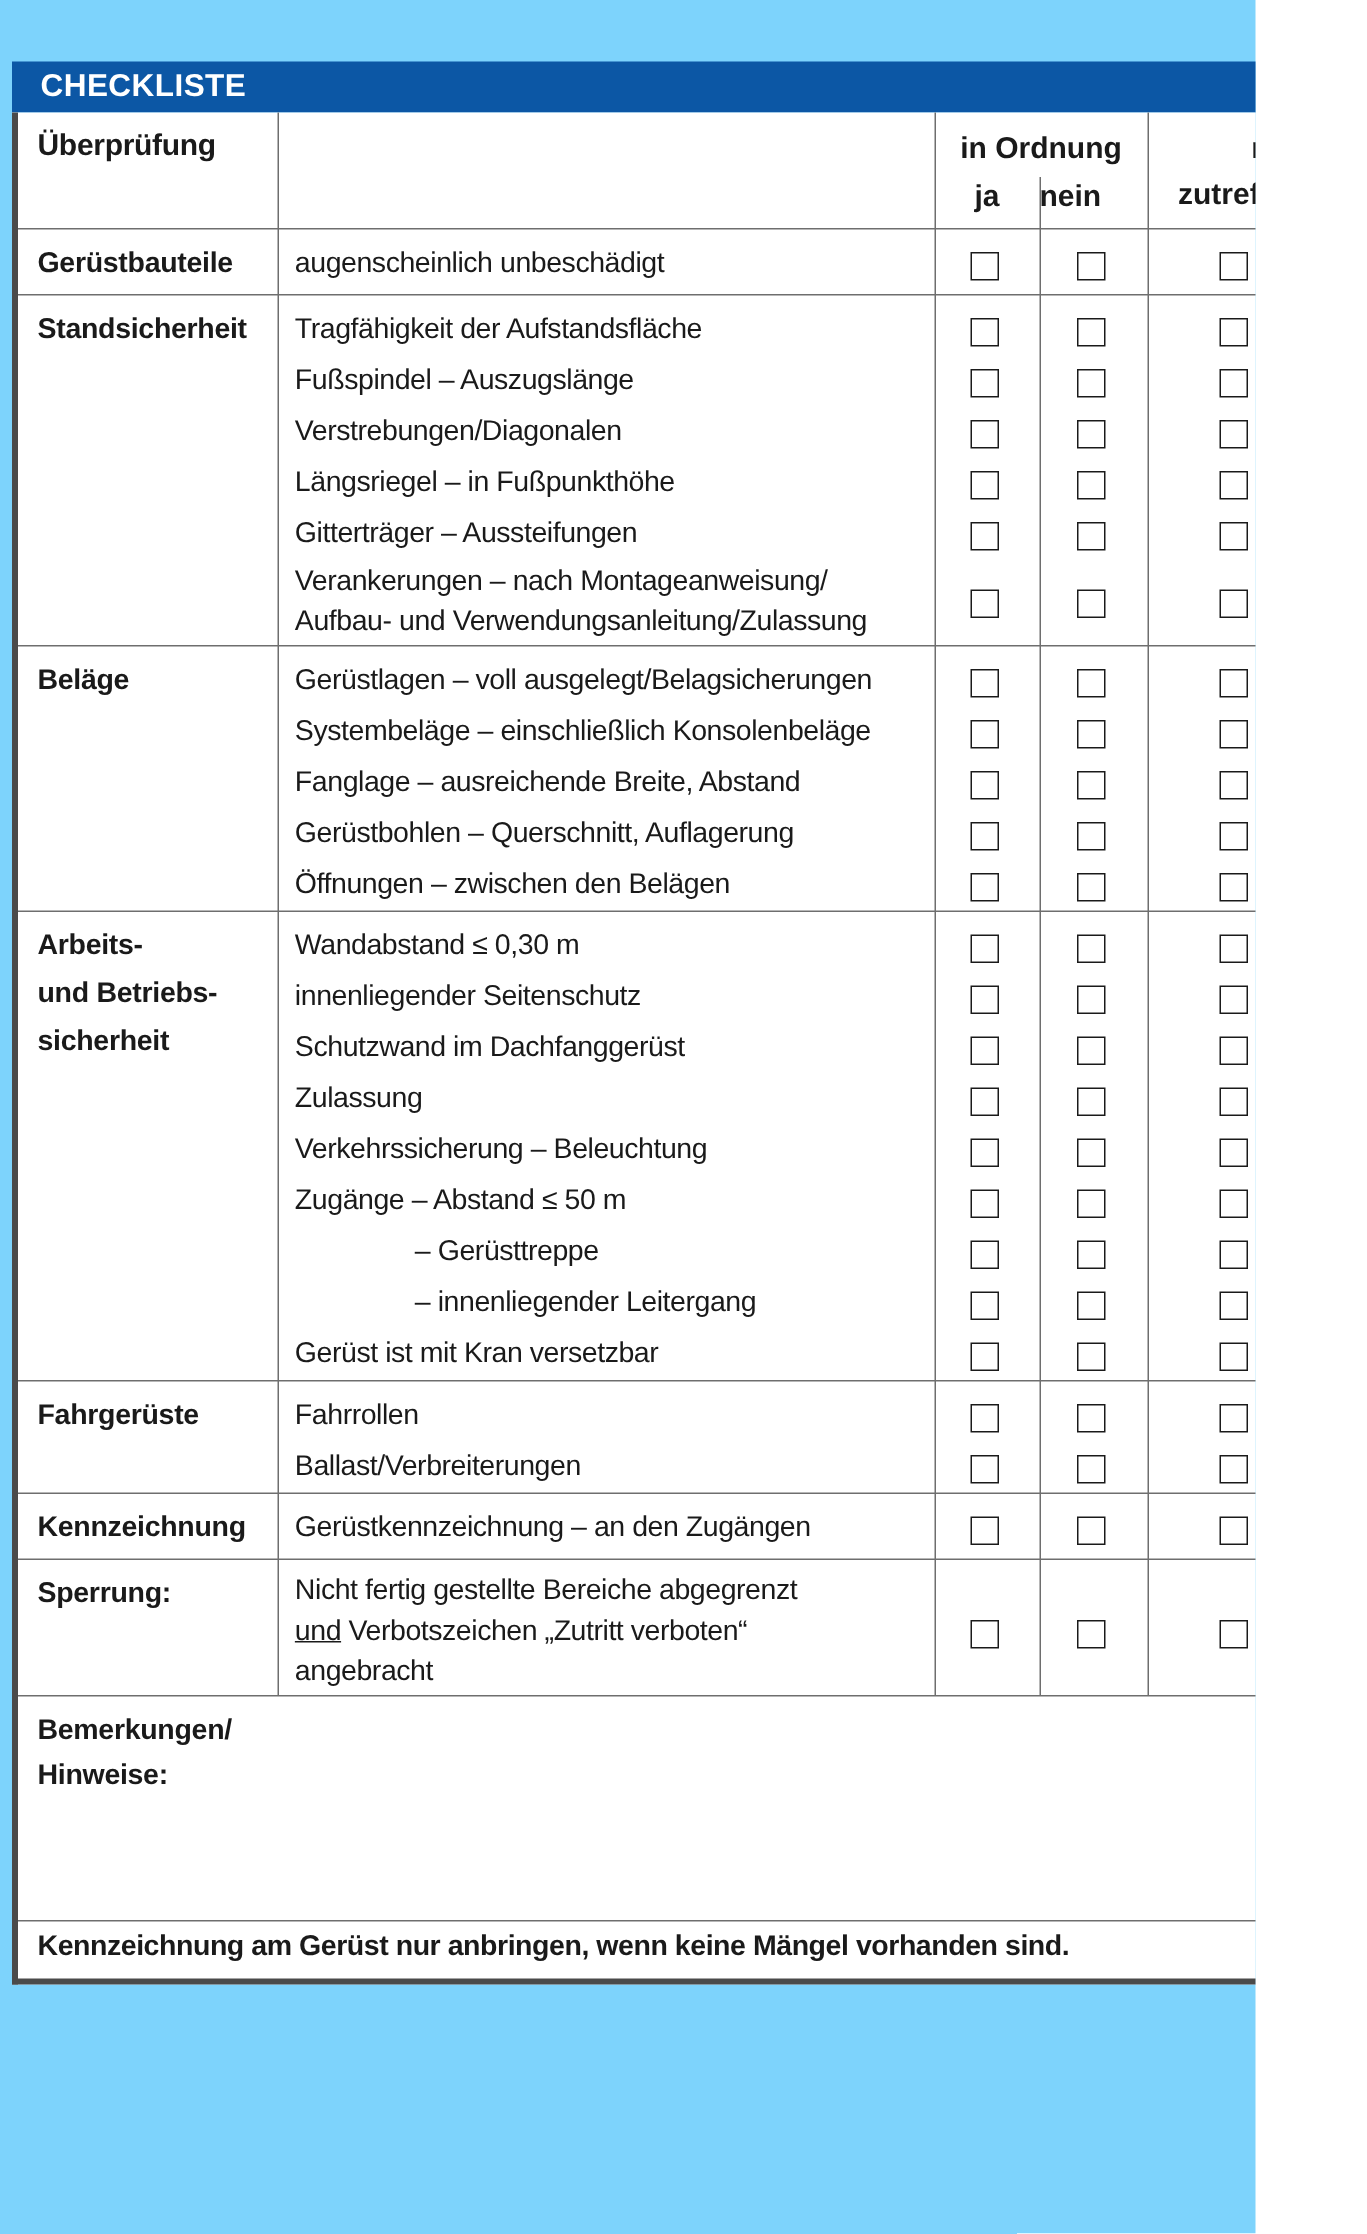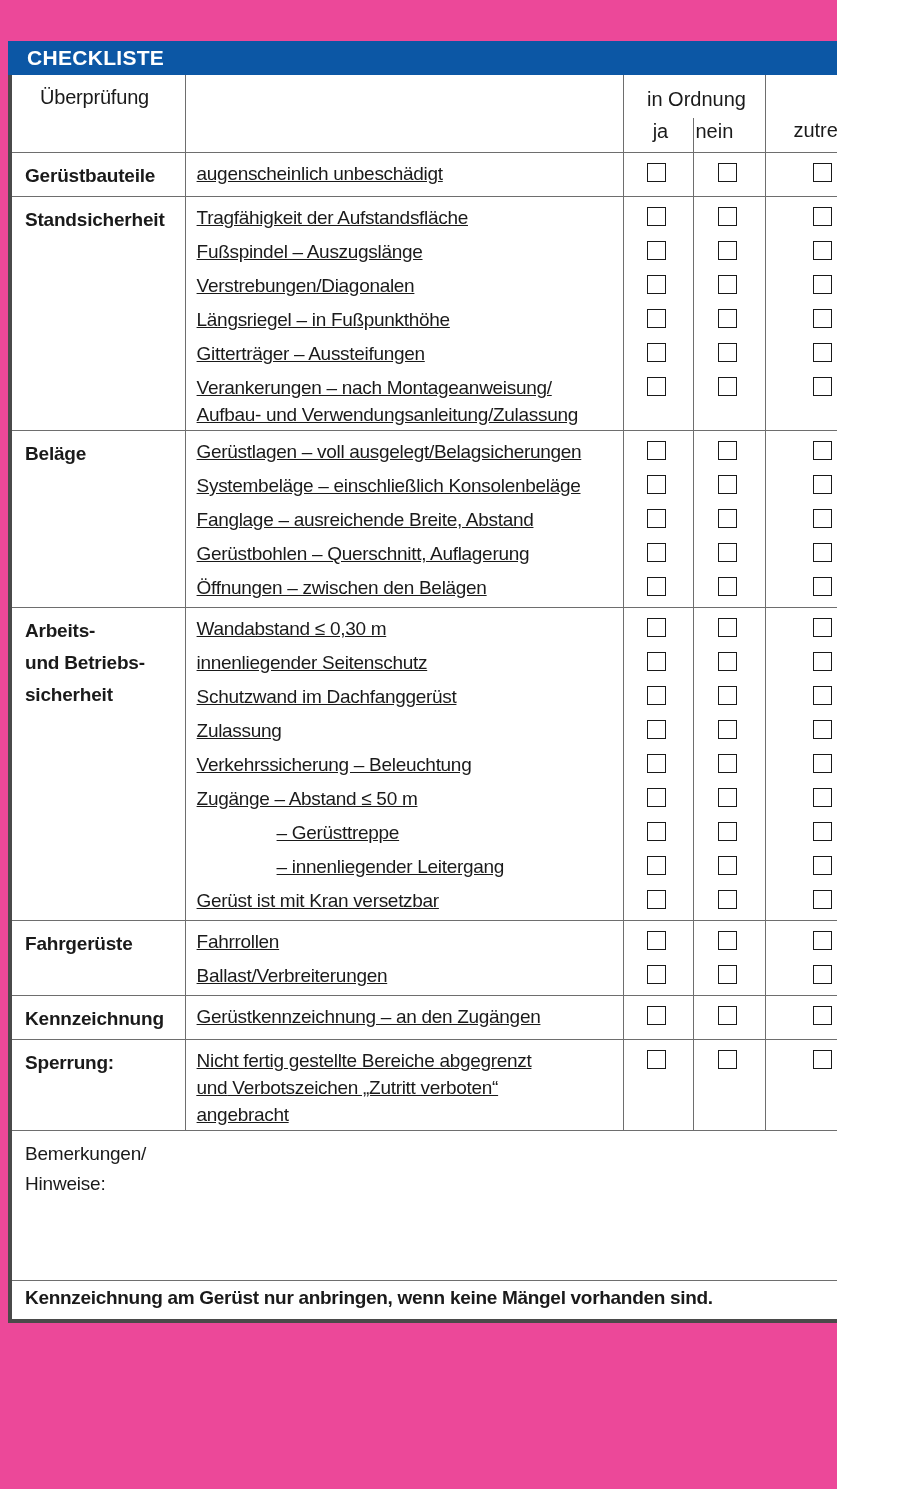--- a/index.html
+++ b/index.html
@@ -1,21 +1,21 @@
 <!DOCTYPE html>
 <html lang="de"><head>
 <meta charset="utf-8">
 <style>
   * { box-sizing: border-box; margin: 0; padding: 0; }
   html,body { background:#ffffff; }
   .page {
     position: relative;
     width: 837px;
     height: 1489px;
-    background: #ec4899;
+    background: #7dd3fc;
     font-family: "Liberation Sans", sans-serif;
     color: #1a1a1a;
     overflow: hidden;
   }
   .sheet { position:absolute; left:8px; top:41px; width:878px; }
 
   .titlebar {
     height: 34px;
     background: #0c57a5;
     color: #ffffff;
@@ -33,53 +33,53 @@
   }
 
   .table-top { position: relative; }
   .vline { position:absolute; width:1px; background:#6e6e6e; top:0; bottom:0; z-index:2; }
   .vl-cat { left:173px; }
   .vl-c1  { left:611px; }
   .vl-c2  { left:681px; top:43px; }
   .vl-c3  { left:753px; }
 
   
-  .header-row { display:flex; height:77px; font-weight:normal; font-size:20px;padding-left:15px; }
+  .header-row { display:flex; height:77px; font-weight:bold; font-size:20px; }
   .h-check { width:611px; padding:11px 0 0 13px; letter-spacing:-0.2px; }
   .h-ok { width:142px; text-align:center; padding-top:9px; }
   .h-ok-label { line-height:31px; }
   .h-janein { display:flex; }
   .h-ja  { width:70px; line-height:33px; text-align:center; }
   .h-nein{ width:72px; line-height:33px; text-align:left; }
   .h-nz { width:117px; text-align:right; padding-top:9px; }
   .h-nz div { line-height:31px; }
 
   
   .section { display:flex; border-top:1px solid #6e6e6e; }
   .sec-cat {
     width:173px; padding:7px 8px 4px 13px;
     font-weight:bold; font-size:19px; line-height:32px; letter-spacing:-0.2px;
   }
   .sec-items { width:705px; padding:4px 0 2px 0; }
-  .item { display:flex; align-items:flex-start; min-height:34px;text-decoration:underline; }
+  .item { display:flex; align-items:center; min-height:34px; }
   .item-text {
     width:438px; padding:3px 8px 0 13px;
     font-size:19px; line-height:27px; letter-spacing:-0.3px;
   }
   .item-text.indent { padding-left:93px; }
   .cb-cell { display:flex; justify-content:center; }
   .cb-ja { width:70px; } .cb-nein { width:72px; } .cb-nz { width:117px; }
   .checkbox {
     width:19px; height:19px; margin-top:6px;
     border:1.5px solid #1a1a1a; background:#ffffff;
   }
 
   
   .remarks { display:flex; border-top:1px solid #6e6e6e; min-height:150px; }
-  .remarks-label { padding:8px 8px 0 13px; font-weight:normal; font-size:19px; line-height:30px; letter-spacing:-0.2px; }
+  .remarks-label { padding:8px 8px 0 13px; font-weight:bold; font-size:19px; line-height:30px; letter-spacing:-0.2px; }
   .remarks-space { flex:1; }
   .footer-note {
     border-top:1px solid #6e6e6e;
     padding:6px 16px 10px 13px;
     font-weight:bold; font-size:19px; letter-spacing:-0.3px;
   }
 
   
   .side-note {
     position:absolute; left:891px; top:1424px;

